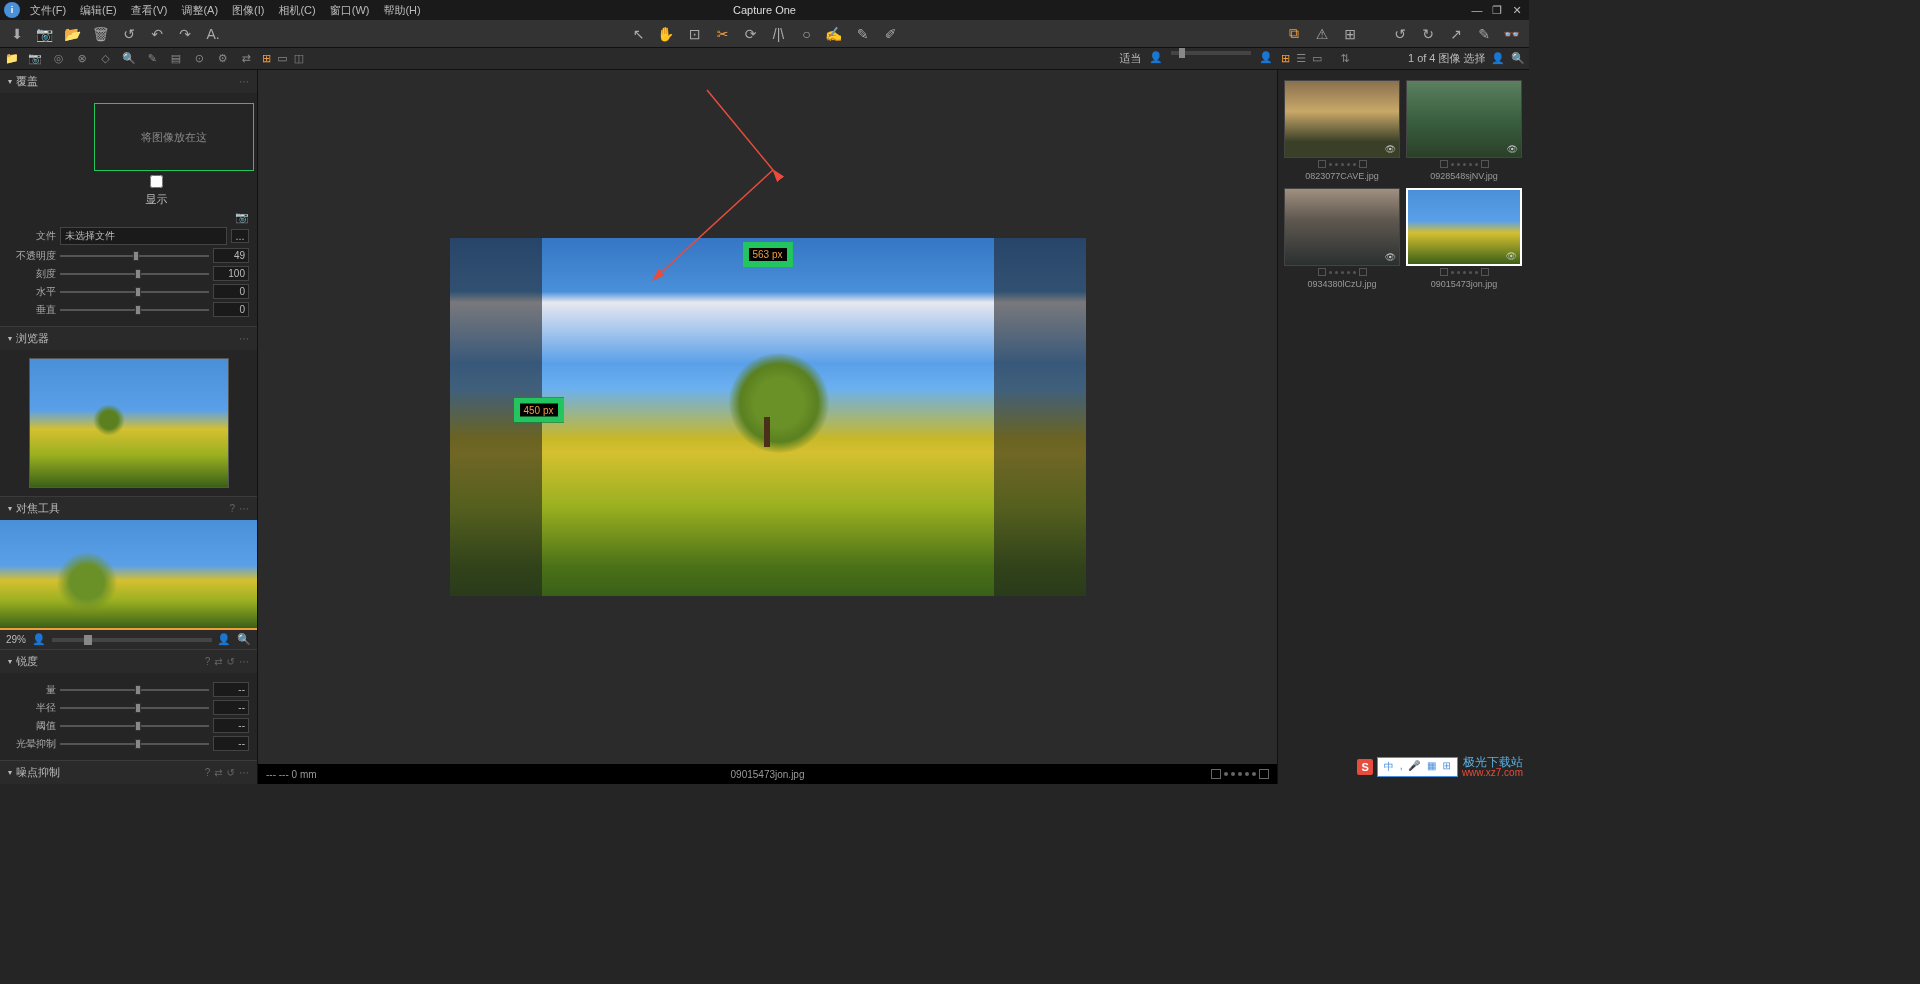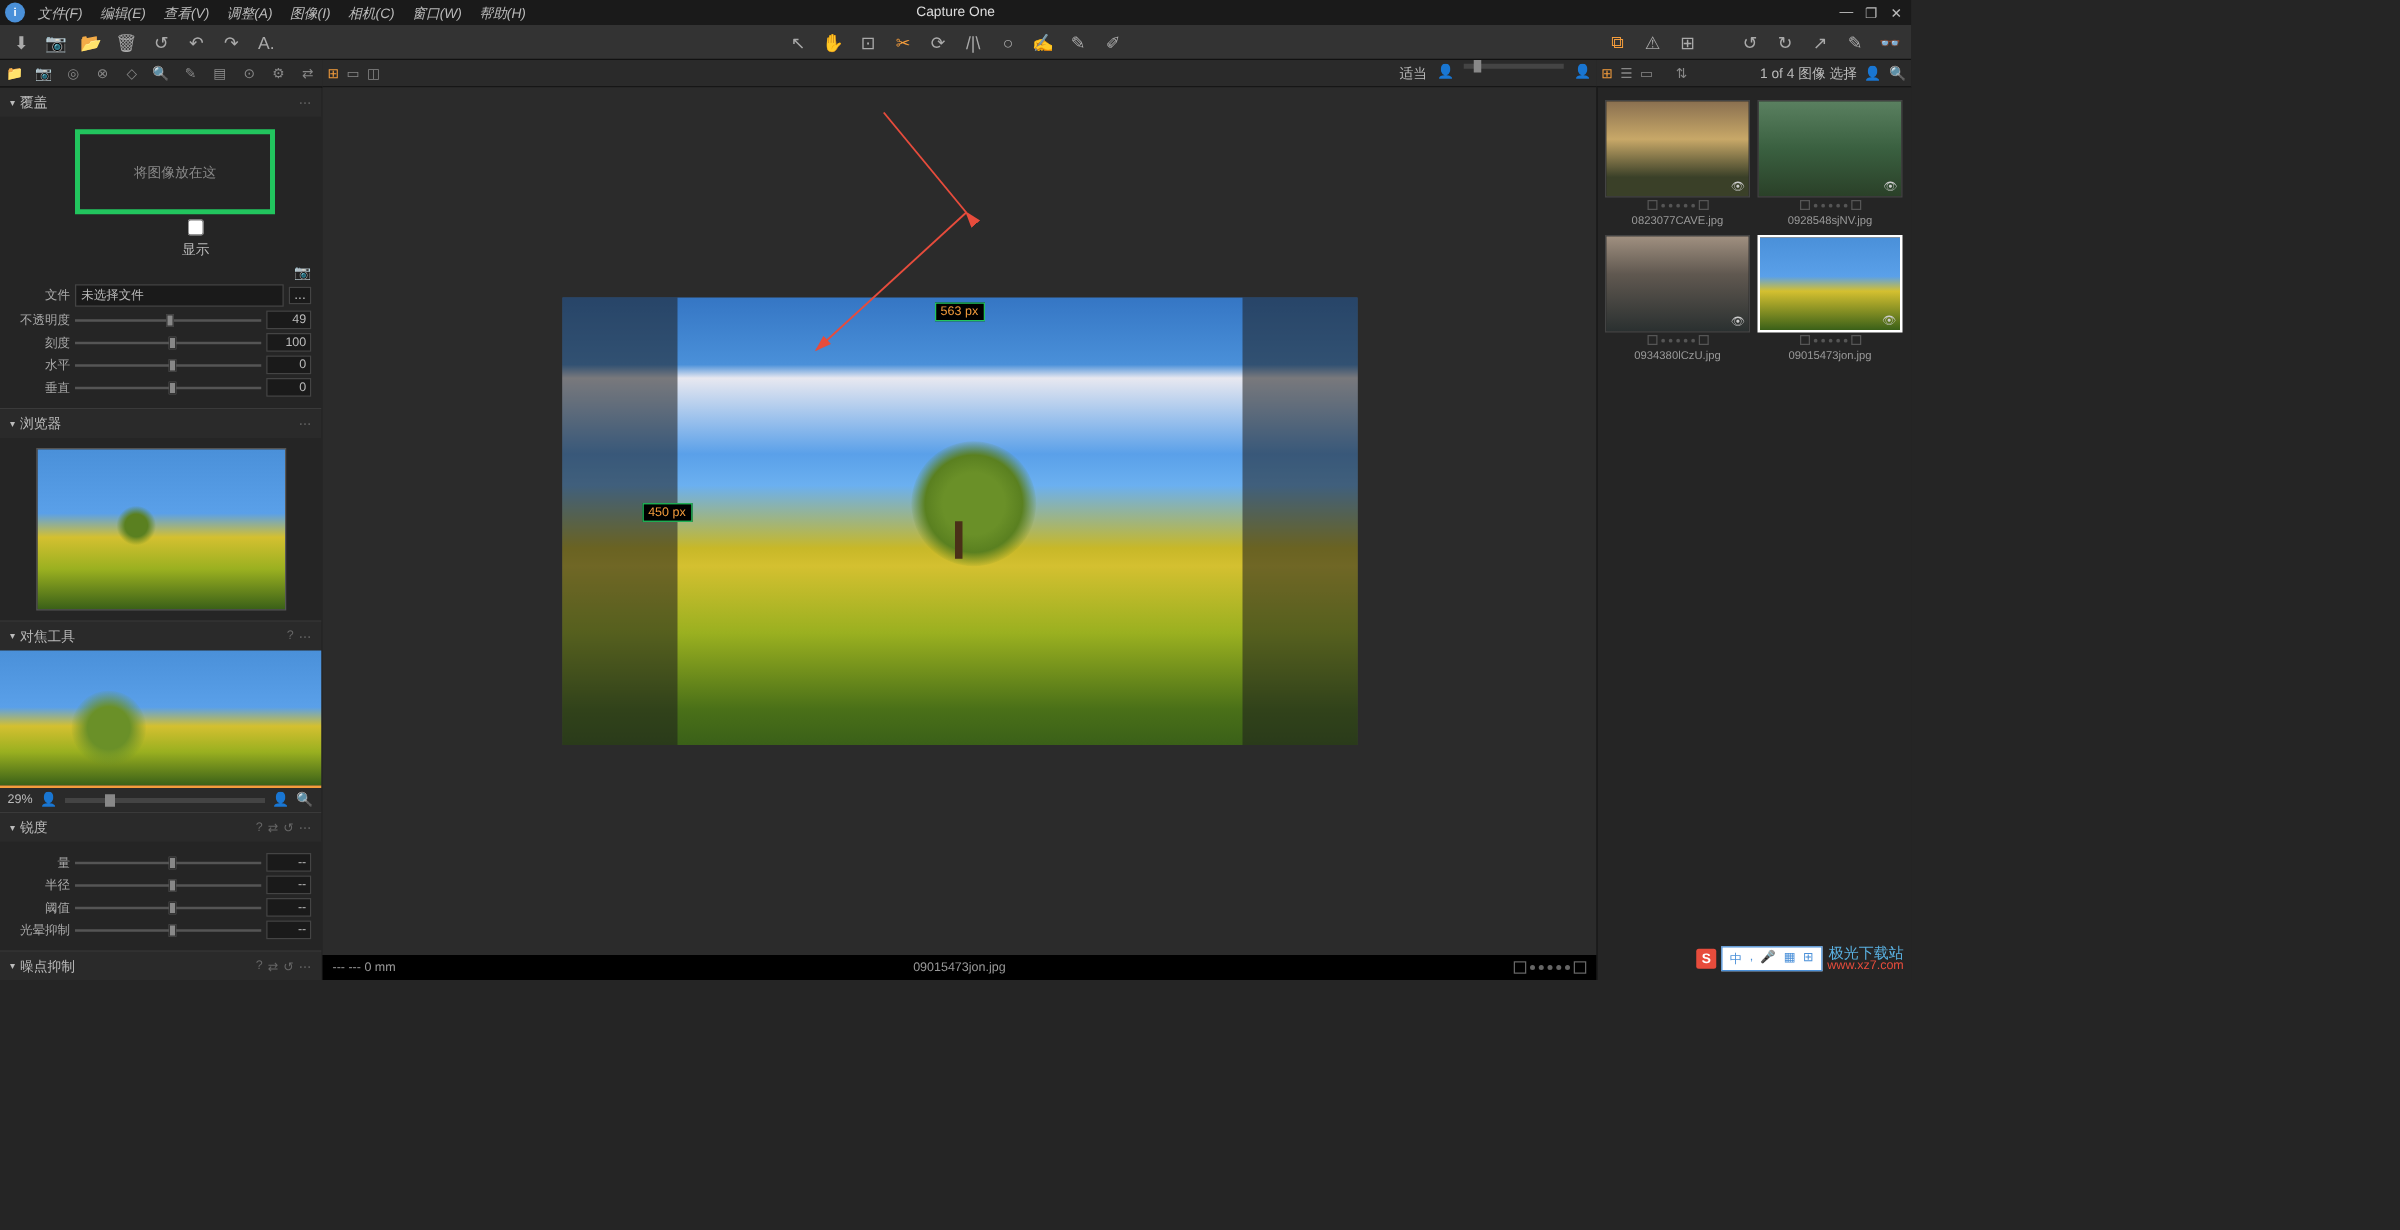--- a/index.html
+++ b/index.html
@@ -1,20 +1,20 @@
 <!DOCTYPE html>
 <html><head>
 <meta charset="utf-8">
 <style>
 * { margin: 0; padding: 0; box-sizing: border-box; font-family: "Microsoft YaHei", Arial, sans-serif; }
 body { background: #252525; color: #bbb; font-size: 11px; overflow: hidden; width: 1529px; height: 784px; position: relative; }
 .titlebar { height: 20px; background: #1a1a1a; display: flex; align-items: center; position: relative; }
 .titlebar .app-icon { width: 16px; height: 16px; background: #4a90d9; border-radius: 50%; margin: 0 4px; display: flex; align-items: center; justify-content: center; color: #fff; font-size: 9px; font-weight: bold; }
 .menubar { display: flex; gap: 2px; }
-.menubar span { padding: 2px 6px; cursor: default; font-style: italic; }
+.menubar span { padding: 2px 6px; cursor: default; }
 .titlebar .title { position: absolute; left: 50%; transform: translateX(-50%); color: #ddd; }
 .win-controls { position: absolute; right: 0; display: flex; gap: 8px; padding-right: 6px; }
 .win-controls span { width: 12px; text-align: center; cursor: default; }
 
 .toolbar-main { height: 28px; background: #333; border-bottom: 1px solid #111; display: flex; align-items: center; padding: 0 8px; position: relative; }
 .tb-left, .tb-center, .tb-right { display: flex; align-items: center; gap: 10px; }
 .tb-center { position: absolute; left: 50%; transform: translateX(-50%); }
 .tb-right { position: absolute; right: 8px; }
 .tb-icon { width: 18px; height: 18px; display: flex; align-items: center; justify-content: center; color: #aaa; cursor: pointer; font-size: 14px; }
 .tb-icon.active { color: #f39c3c; }
@@ -28,21 +28,21 @@
 .center-panel { flex: 1; background: #2b2b2b; position: relative; display: flex; flex-direction: column; }
 .right-panel { width: 252px; background: #252525; border-left: 1px solid #111; }
 
 .panel-section { border-bottom: 1px solid #3a3a3a; }
 .panel-header { display: flex; align-items: center; padding: 4px 8px; background: #2a2a2a; font-size: 11px; }
 .panel-header .caret { margin-right: 4px; font-size: 8px; }
 .panel-header .title { flex: 1; }
 .panel-header .actions { display: flex; gap: 4px; color: #666; font-size: 10px; }
 .panel-body { padding: 6px 8px; }
 
-.overlay-drop { border: 4px solid #22c55e; height: 68px; margin: 4px auto 4px 52px; width: 160px; display: flex; align-items: center; justify-content: center; color: #888; font-size: 11px; }
+.overlay-drop { border: 1px solid #22c55e; height: 68px; margin: 4px auto 4px 86px; width: 160px; display: flex; align-items: center; justify-content: center; color: #888; font-size: 11px; }
 .row { display: flex; align-items: center; margin: 3px 0; gap: 4px; }
 .row .lbl { width: 48px; text-align: right; font-size: 10px; color: #aaa; }
 .row .slider { flex: 1; height: 14px; position: relative; background: linear-gradient(to right, transparent 50%, transparent 50%); }
 .row .slider::before { content: ''; position: absolute; top: 6px; left: 0; right: 0; height: 2px; background: #555; }
 .row .slider .thumb { position: absolute; top: 2px; width: 6px; height: 10px; background: #888; border: 1px solid #333; }
 .row .val { width: 36px; background: #1a1a1a; text-align: right; padding: 1px 3px; font-size: 10px; border: 1px solid #444; }
 .row .file-input { flex: 1; background: #1a1a1a; padding: 1px 4px; border: 1px solid #444; font-size: 10px; }
 .row .dots { width: 18px; background: #1a1a1a; text-align: center; border: 1px solid #444; cursor: pointer; }
 .checkbox-row { display: flex; align-items: center; gap: 4px; padding-left: 56px; flex-direction: column; }
 .checkbox-row input { margin: 0; }
@@ -60,21 +60,21 @@
 
 .viewer-canvas { flex: 1; position: relative; background: #2b2b2b; }
 .main-image { position: absolute; left: 50%; top: 50%; transform: translate(-50%, -50%); width: 636px; height: 358px; }
 .img-full { width: 100%; height: 100%; background: linear-gradient(to bottom, #3576c4 0%, #4a90d9 15%, #e8e8f0 18%, #5aa0e9 35%, #6bb0f0 42%, #c8b828 56%, #d4c030 60%, #9ab020 75%, #4a7018 92%, #3a6018 100%); position: relative; overflow: hidden; }
 .img-full .tree { position: absolute; left: 44%; top: 32%; width: 100px; height: 100px; background: radial-gradient(circle, #6a9028 35%, #5a8020 55%, transparent 72%); border-radius: 50%; }
 .img-full .trunk { position: absolute; left: 49.5%; top: 50%; width: 6px; height: 30px; background: #4a3018; }
 .crop-overlay { position: absolute; inset: 0; }
 .crop-dim { position: absolute; background: rgba(30,30,30,0.55); }
 .crop-dim.left { left: 0; top: 0; width: 92px; height: 100%; }
 .crop-dim.right { right: 0; top: 0; width: 92px; height: 100%; }
-.crop-label { position: absolute; background: #000; border: 1px solid #22c55e; color: #f39c3c; font-size: 10px; padding: 1px 4px; }
+.crop-label { position: absolute; background: #000; border: 6px solid #22c55e; color: #f39c3c; font-size: 10px; padding: 1px 4px; }
 .crop-label.top { left: 50%; top: 4px; transform: translateX(-50%); }
 .crop-label.left { left: 64px; top: 48%; transform: translateY(-50%); }
 
 .viewer-footer { height: 20px; background: #000000; display: flex; align-items: center; padding: 0 8px; gap: 10px; font-size: 10px; color: #999; }
 .viewer-footer .fname { position: absolute; left: 50%; transform: translateX(-50%); }
 .viewer-footer .rating { margin-left: auto; display: flex; gap: 3px; align-items: center; }
 .rating .dot { width: 4px; height: 4px; background: #666; border-radius: 50%; }
 .rating .sq { width: 10px; height: 10px; border: 1px solid #666; }
 
 .browser-grid { padding: 10px 6px; display: flex; flex-wrap: wrap; gap: 6px; }

